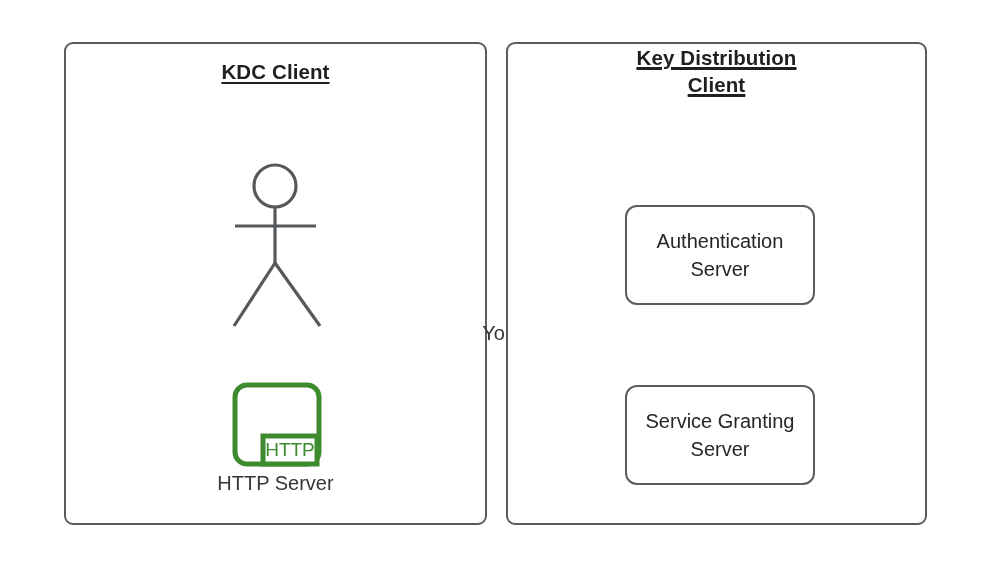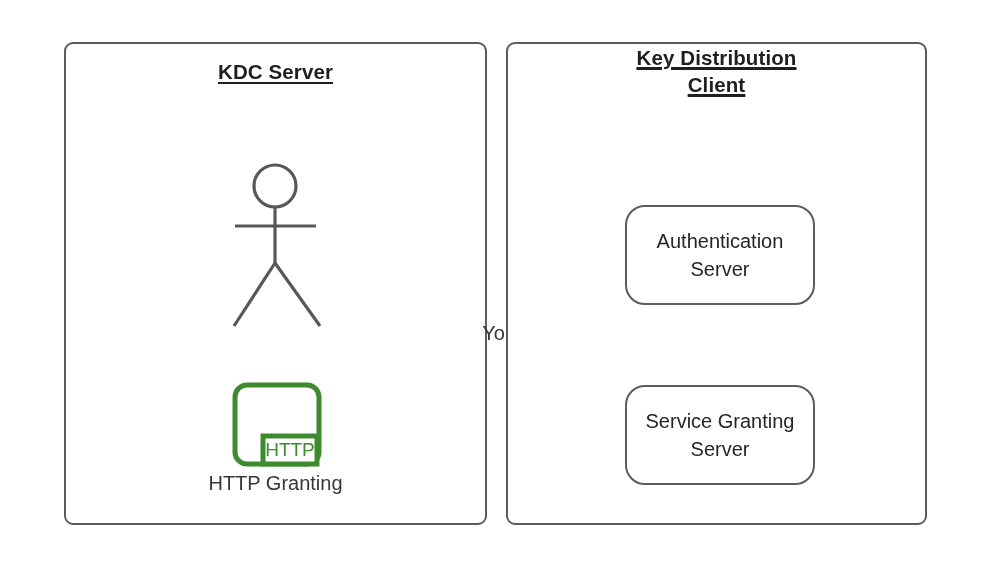--- a/index.html
+++ b/index.html
@@ -99,21 +99,21 @@
     text-align: center;
     font-size: 20px;
     color: #33373a;
   }
 
   
   .server-box {
     position: absolute;
     box-sizing: border-box;
     border: 2px solid #5c5c5c;
-    border-radius: 20px;
+    border-radius: 12px;
     background: #ffffff;
     display: flex;
     align-items: center;
     justify-content: center;
   }
   .server-label {
     text-align: center;
     font-size: 20px;
     line-height: 28px;
     color: #262626;
@@ -133,40 +133,40 @@
   }
 </style>
 </head>
 <body>
 
 <div id="canvas">
 
   <div class="panel" id="panel-client"></div>
 
   <div class="panel-title" id="title-client" style="left:64px; width:423px;">
-    <span>KDC Server</span>
+    <span>KDC Client</span>
   </div>
 
   <svg id="actor-you" viewBox="0 0 150 200">
     <circle cx="75" cy="36" r="21" fill="none" stroke="#55595c" stroke-width="3.2"></circle>
     <line x1="75" y1="57" x2="75" y2="115" stroke="#55595c" stroke-width="3.2"></line>
     <line x1="35" y1="76" x2="116" y2="76" stroke="#55595c" stroke-width="3.2"></line>
     <line x1="75" y1="113" x2="34" y2="176" stroke="#55595c" stroke-width="3.2"></line>
     <line x1="75" y1="113" x2="120" y2="176" stroke="#55595c" stroke-width="3.2"></line>
   </svg>
 
   <div id="actor-label">You</div>
 
   <svg id="http-icon" viewBox="0 0 96 92">
     <rect x="7" y="7" width="84" height="79" rx="12" ry="12" fill="none" stroke="#3d8b2e" stroke-width="5"></rect>
     <rect x="35" y="58" width="54" height="28" fill="#ffffff" stroke="#3d8b2e" stroke-width="5"></rect>
     <text x="62" y="78" text-anchor="middle" font-family="Liberation Sans, sans-serif" font-size="19" fill="#3d8b2e">HTTP</text>
   </svg>
 
-  <div id="http-service-label">HTTP Granting</div>
+  <div id="http-service-label">HTTP Server</div>
 
   <div class="panel" id="panel-kdc"></div>
 
   <div class="panel-title" id="title-kdc" style="left:506px; width:421px;text-decoration:underline;">
     <span>Key Distribution</span><br>
     <span>Client</span>
   </div>
 
   <div class="server-box" id="server-auth">
     <div class="server-label">

